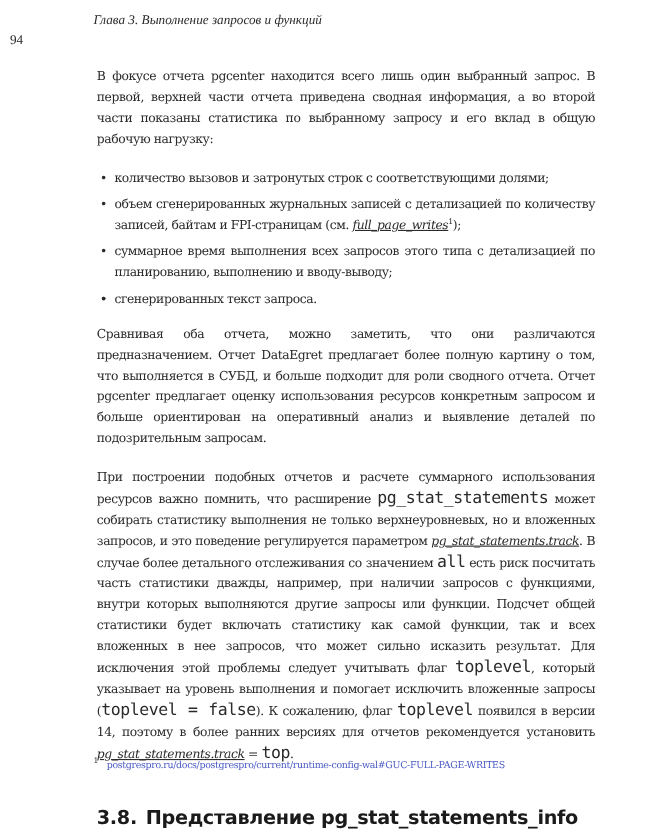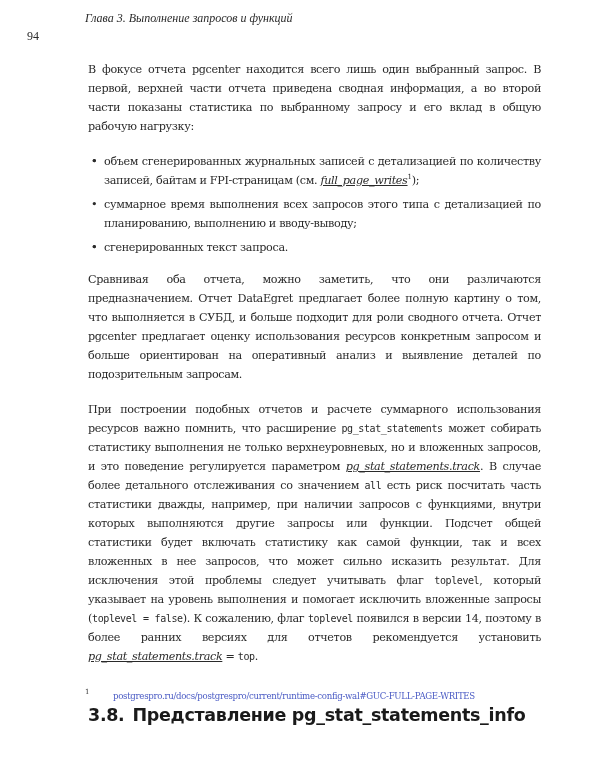--- a/index.html
+++ b/index.html
@@ -10,21 +10,21 @@
     body {
       width: 600px;
       height: 761px;
       position: relative;
       overflow: hidden;
       font-family: "DejaVu Serif", "Liberation Serif", serif;
       color: #2a2a2a;
     }
     .page-number {
       position: absolute;
-      left: 27px;
+      left: 9px;
       top: 29px;
       font-size: 12px;
       font-family: "Liberation Serif", serif;
     }
     .running-head {
       position: absolute;
       left: 85px;
       top: 11px;
       font-size: 12px;
       font-style: italic;
@@ -57,21 +57,21 @@
       margin-bottom: 5px;
       text-align: justify;
     }
     ul.bullets li .bullet {
       position: absolute;
       left: 3px;
       top: 0;
     }
     code, .mono {
       font-family: "DejaVu Sans Mono", "Liberation Mono", monospace;
-      font-size: 10px;
+      font-size: 15px;
       letter-spacing: -0.4px;
     }
     em, .italic { font-style: italic; text-decoration: underline; }
     sup { font-size: 7px; line-height: 0; }
     .section-heading {
       margin: 38px 0 24px 0;
       font-family: "DejaVu Sans", "Liberation Sans", sans-serif;
       font-weight: bold;
       font-size: 17.5px;
       color: #1a1a1a;
@@ -88,38 +88,39 @@
       letter-spacing: -0.3px;
     }
     .footnote .fn-mark {
       position: absolute;
       left: -3px;
       top: -3px;
       font-size: 7px;
       color: #333;
     }
     .footnote a {
-      margin-left: 25px;
+      margin-left: 9px;
       color: #4a5bc4;
       text-decoration: none;
     }
   </style>
 </head>
 <body>
 
 <div class="page-number">94</div>
 <div class="running-head">Глава 3. Выполнение запросов и функций</div>
 
 <div class="content">
 
   <p class="para" style="">В фокусе отчета pgcenter находится всего лишь один выбранный запрос. В первой, верхней части отчета приведена сводная информация, а во второй части показаны статистика по вы­бранному запросу и его вклад в общую рабочую нагрузку:</p>
 
   <ul class="bullets">
     <li>
       <span class="bullet">•</span>
+      <span>количество вызовов и затронутых строк с соответствующими долями;</span>
     </li>
     <li>
       <span class="bullet">•</span>
       <span>объем сгенерированных журнальных записей с детализацией по количеству записей, бай­там и FPI-страницам (см. </span><em>full_page_writes</em><sup>1</sup><span>);</span>
     </li>
     <li>
       <span class="bullet">•</span>
       <span>суммарное время выполнения всех запросов этого типа с детализацией по планированию, выполнению и вводу-выводу;</span>
     </li>
     <li>

